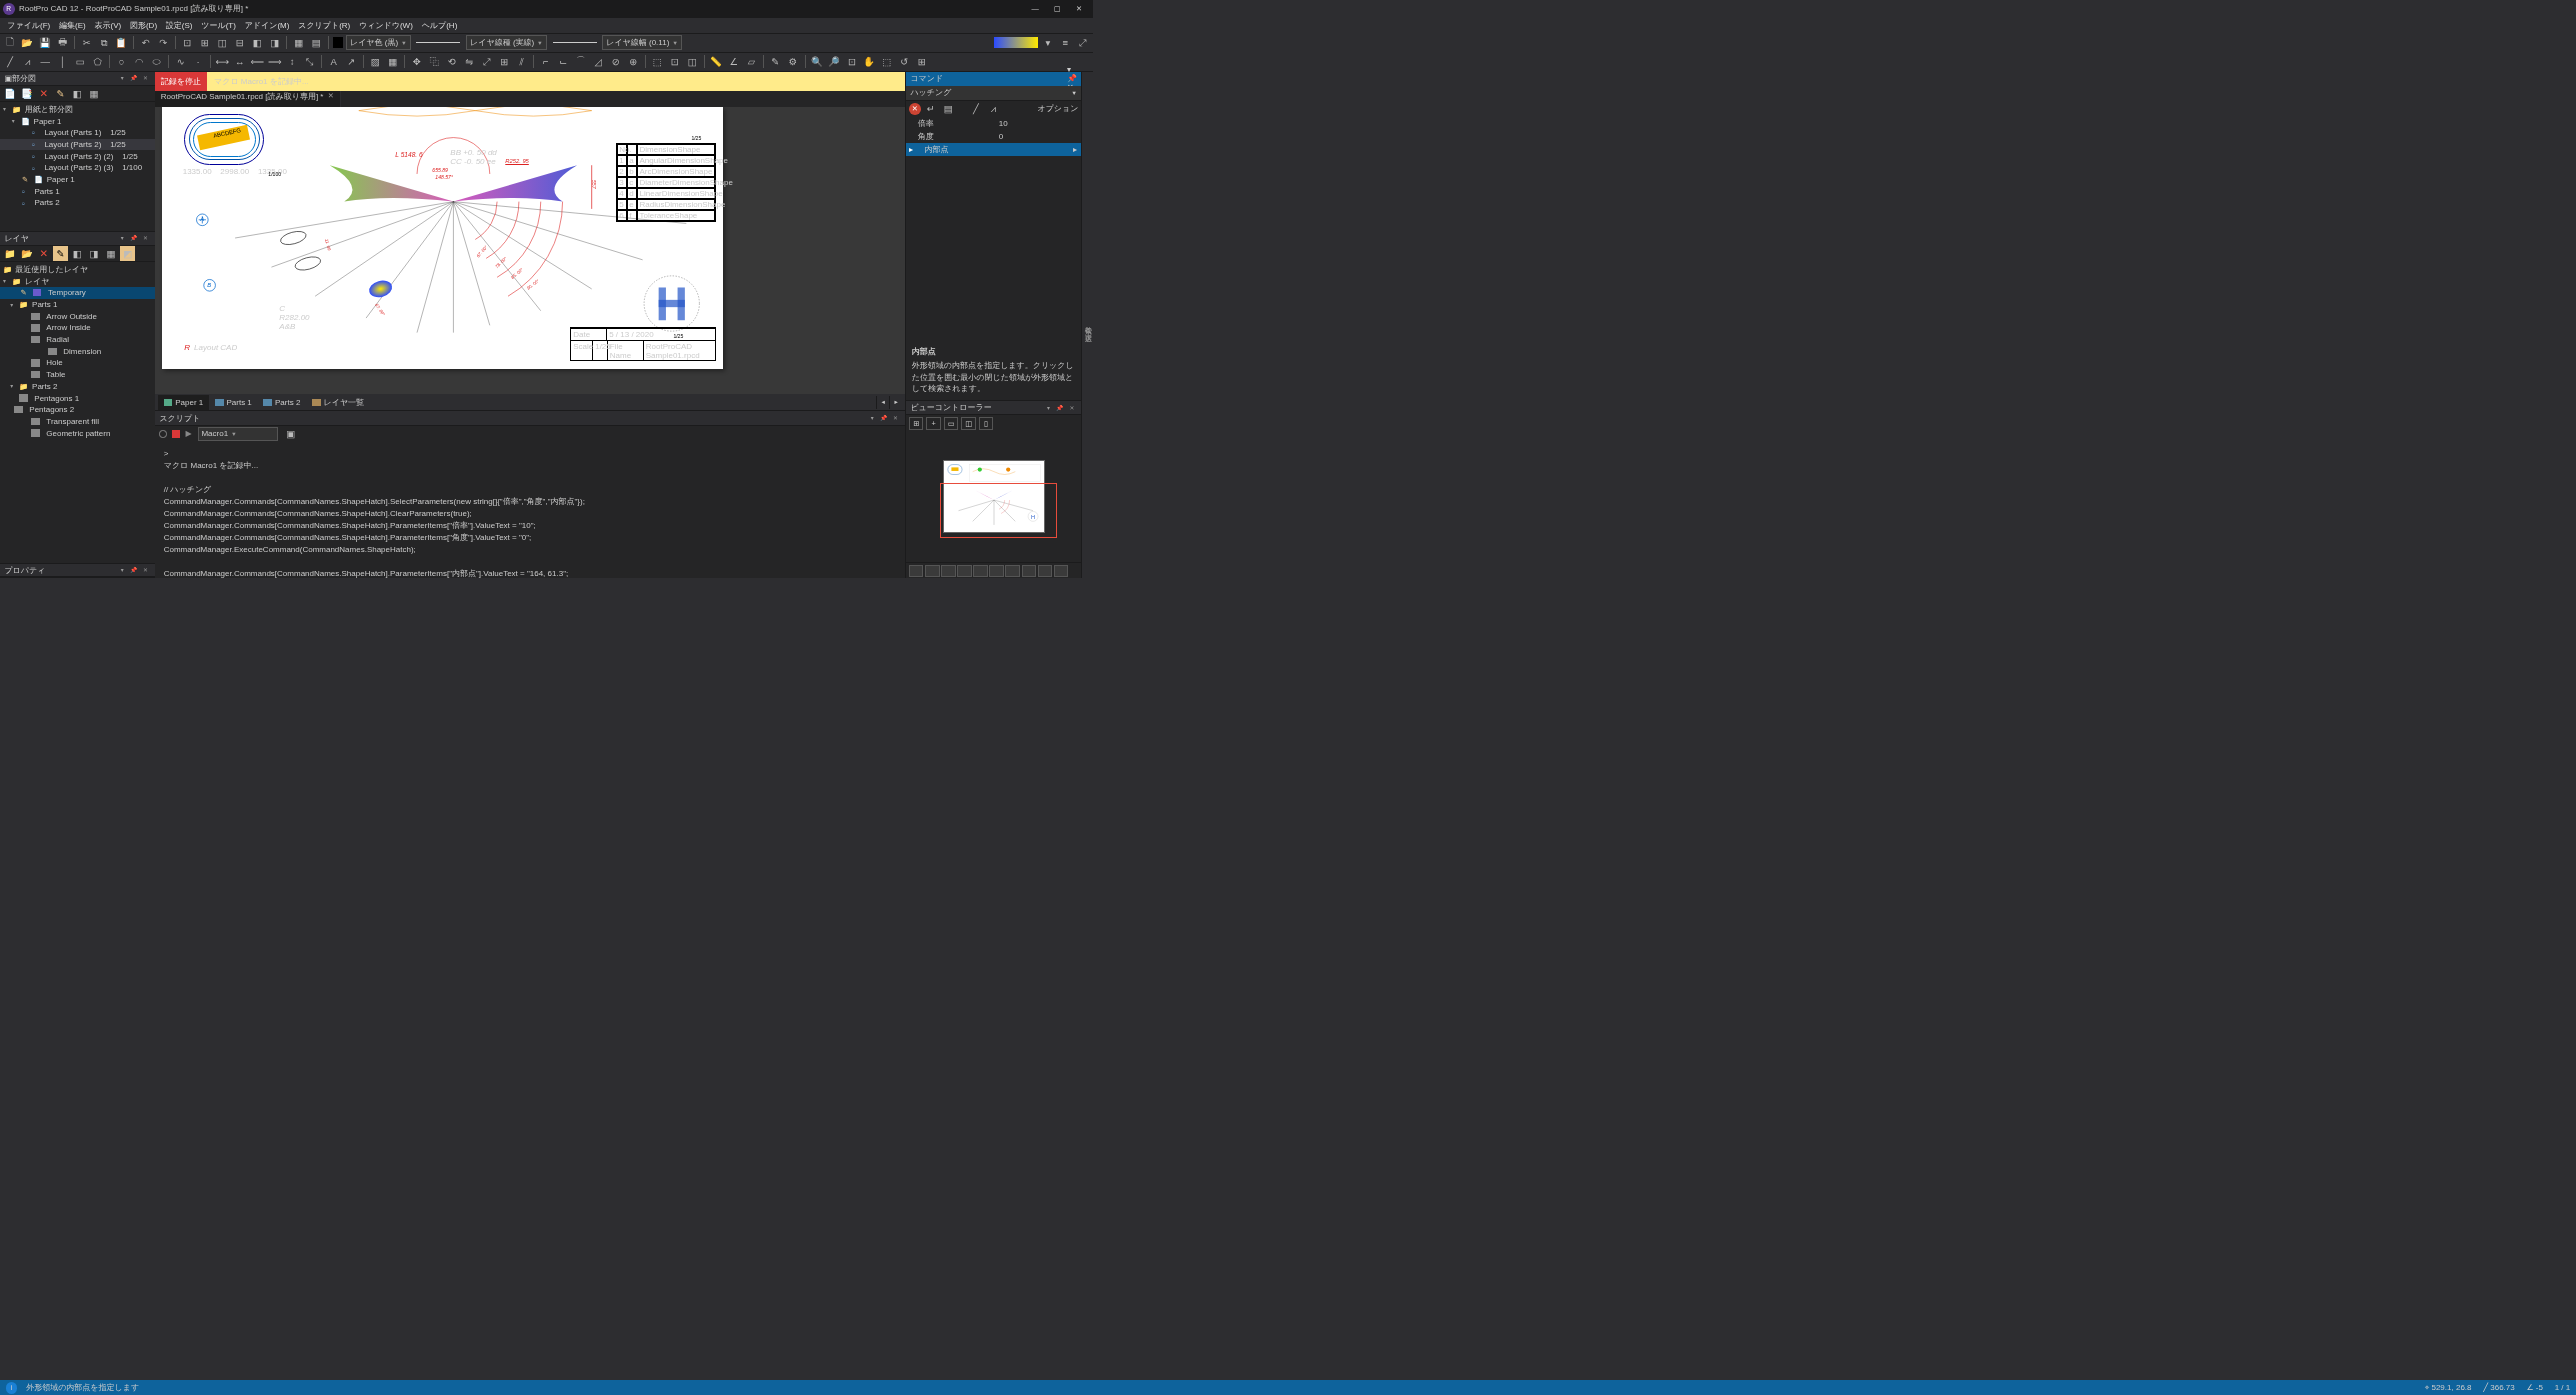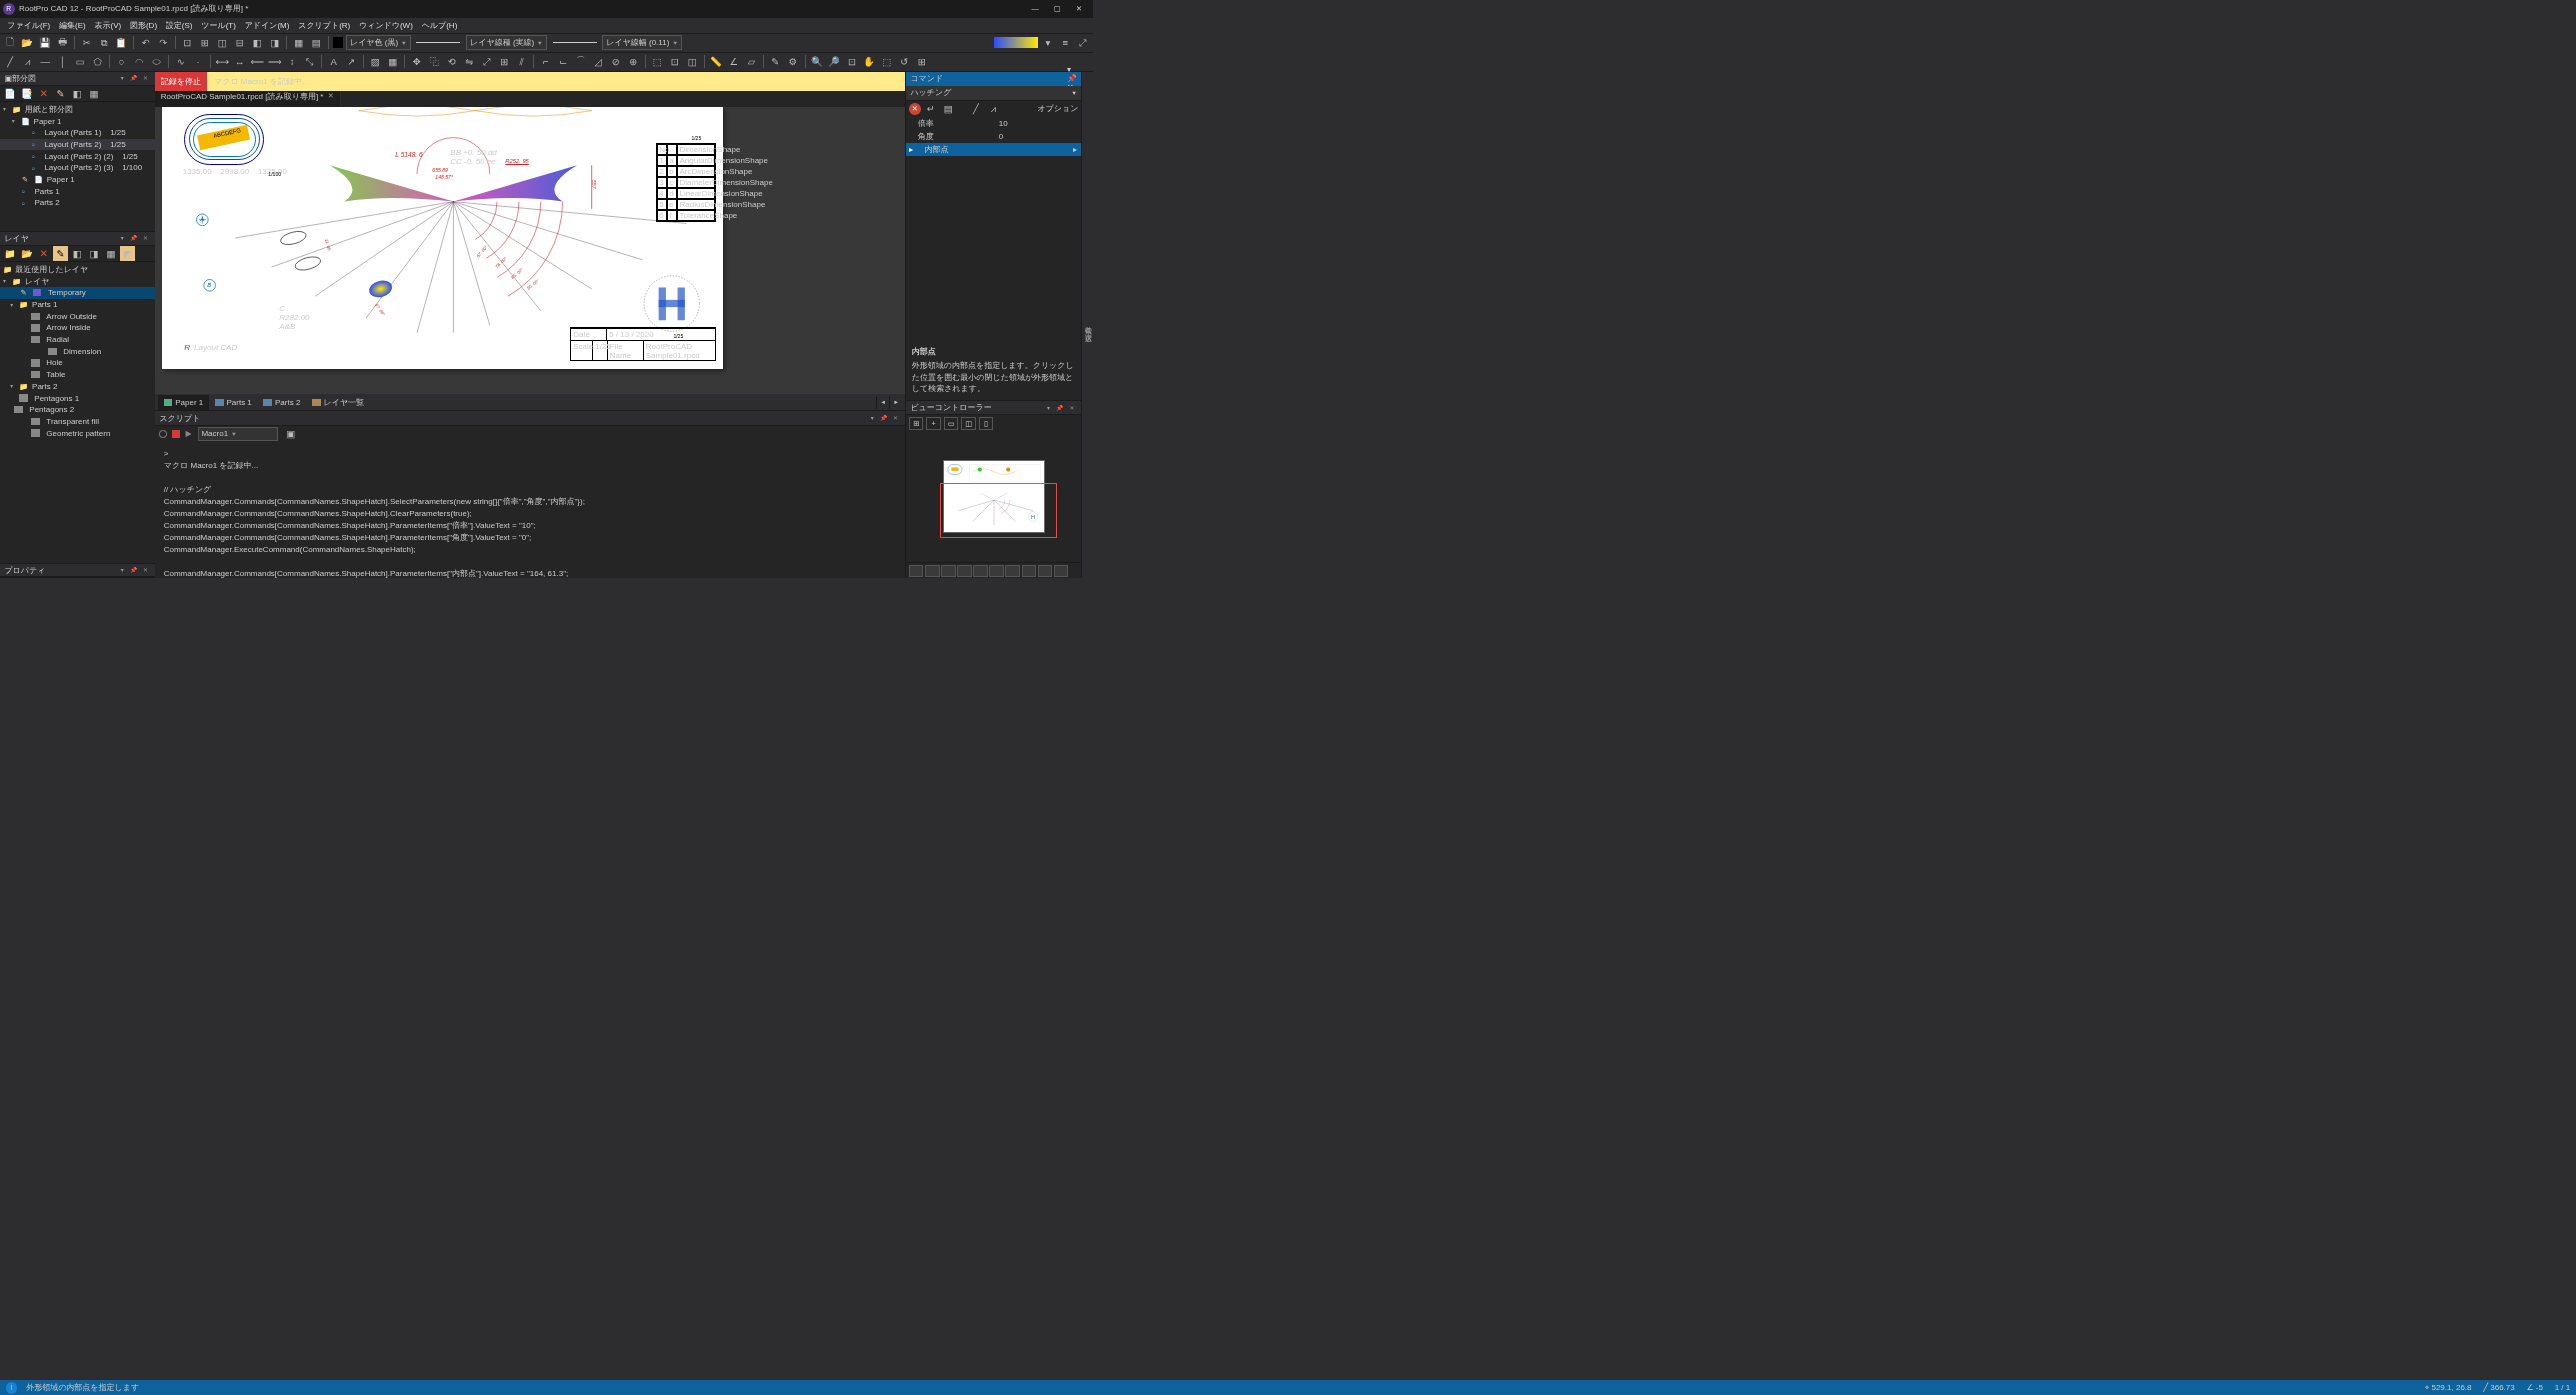--- a/index.html
+++ b/index.html
@@ -75,21 +75,21 @@
 .status{position:absolute;bottom:0;left:0;right:0;height:14.6px;background:#0e639c;display:flex;align-items:center;padding:0 5.8px;color:#fff;font-size:8px}
 .status .sg{margin-left:auto;display:flex;gap:11.7px}
 .status .info{width:11.7px;height:11.7px;background:#1a80d4;border-radius:50%;display:flex;align-items:center;justify-content:center;margin-right:8.7px}
 
 .logo{position:absolute;left:22px;bottom:14.6px;font-family:serif;font-style:italic;font-size:16px;color:#1050c0}
 .tblk{position:absolute;right:7.3px;bottom:7.3px;width:146px;border:0.7px solid #000;font-size:5.8px;color:#000}
 .tblk .r{display:flex;border-top:0.7px solid #000}
 .tblk .r div{padding:0.7px 2.2px;border-right:0.7px solid #000}
 .dimtbl{position:absolute;right:7.3px;top:36px;border:0.7px solid #000;font-size:5.1px;color:#000}
 .dimtbl .r{display:flex}
-.dimtbl .r div{border:0.4px solid #000;padding:0 1.5px;width:38px}
+.dimtbl .r div{border:0.4px solid #000;padding:0 1.5px;width:78px}
 .dimtbl .r div:first-child{width:10.2px}
 .dimtbl .r div:nth-child(2){width:10.2px}
 .track{position:absolute;left:22px;top:7.3px;width:80px;height:51px;border:0.7px solid #009;border-radius:25.5px}
 .track::before{content:"";position:absolute;inset:3.6px;border:0.7px solid #05a;border-radius:22px}
 .track::after{content:"";position:absolute;inset:7.3px;border:0.7px solid #07c;border-radius:18px}
 .trackfill{position:absolute;left:36px;top:23px;width:51px;height:14.6px;background:#f5b800;transform:rotate(-12deg)}
 .paper svg{position:absolute;inset:0;width:100%;height:100%}
 .scrolltabs{display:flex;margin-left:auto;gap:0}
 .scrolltabs div{width:13px;height:13px;background:#2d2d30;display:flex;align-items:center;justify-content:center;border-left:0.7px solid #1b1b1c;font-size:6.6px}
 </style>

